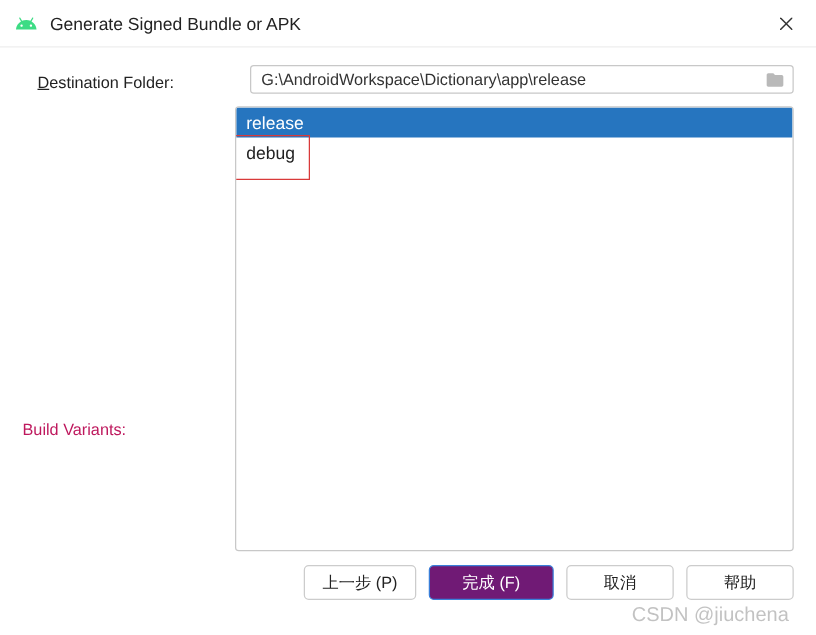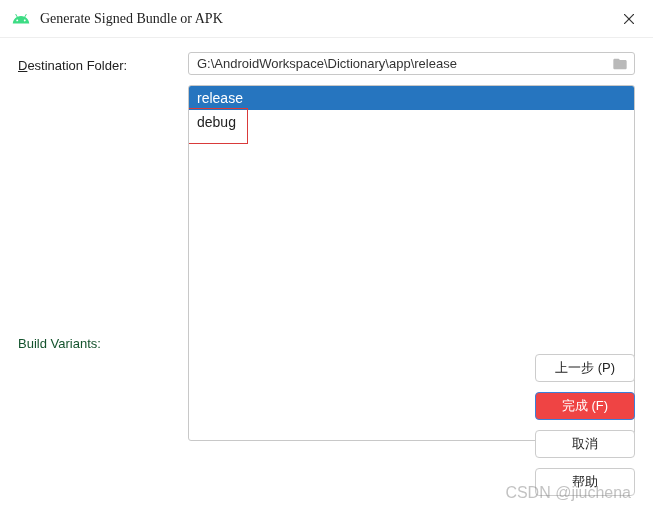--- a/index.html
+++ b/index.html
@@ -1,37 +1,37 @@
 <!DOCTYPE html>
 <html><head>
   <meta charset="utf-8">
   <style>
     * { box-sizing: border-box; margin: 0; padding: 0; }
     body { font-family: "Segoe UI", Arial, sans-serif; font-size: 13px; background: #fff; width: 653px; height: 508px; overflow: hidden; position: relative; }
-    .titlebar { display: flex; align-items: center; height: 38px; padding: 0 12px; border-bottom: 1px solid #eee; font-family: Liberation Serif, serif; }
+    .titlebar { display: flex; align-items: center; height: 38px; padding: 0 12px; border-bottom: 1px solid #eee; }
     .android-icon { width: 18px; height: 18px; margin-right: 10px; }
     .title-text { flex: 1; font-size: 14px; color: #222; }
     .close-btn { width: 24px; height: 24px; display: flex; align-items: center; justify-content: center; font-size: 14px; color: #333; cursor: pointer; }
     .content { padding: 14px 18px 0 18px; }
     .row { display: flex; align-items: flex-start; margin-bottom: 10px; }
-    .label-col { width: 170px; padding-top: 6px; color: #222; }
+    .label-col { width: 170px; padding-top: 6px; color: #222; margin-left: 12px; }
     .label-col .u { text-decoration: underline; }
     .field-col { flex: 1; }
     .path-input-wrap { display: flex; align-items: center; border: 1px solid #c8c8c8; border-radius: 3px; background: #fff; height: 23px; }
     .path-input { flex: 1; border: none; outline: none; padding: 0 8px; font-size: 13px; color: #333; background: transparent; }
     .folder-btn { width: 28px; height: 28px; display: flex; align-items: center; justify-content: center; cursor: pointer; color: #999; }
     .variants-row { display: flex; }
-    .variants-label { width: 170px; display: flex; align-items: center; color: #14532d; padding-top: 160px; }
+    .variants-label { width: 170px; display: flex; align-items: center; color: #be185d; padding-top: 160px; }
     .variants-list { flex: 1; border: 1px solid #c8c8c8; border-radius: 3px; height: 356px; background: #fff; overflow: hidden; position: relative; }
     .variant-item { padding: 4px 8px; font-size: 14px; color: #222; cursor: pointer; }
     .variant-item.selected { background: #2675bf; color: #fff; }
     .highlight-box { position: absolute; border: 1px solid #d93a3a; pointer-events: none; }
-    .button-bar { position: absolute; bottom: 12px; right: 18px; display: flex; gap: 10px; flex-direction: column; }
+    .button-bar { position: absolute; bottom: 28px; right: 18px; display: flex; gap: 10px; }
     .btn { min-width: 86px; height: 28px; border: 1px solid #ccc; border-radius: 4px; background: #fff; font-size: 13px; color: #222; cursor: pointer; padding: 0 14px; }
-    .btn.primary { background: #ef4444; border-color: #3a7fd9; color: #fff; min-width: 100px; text-align: center; }
+    .btn.primary { background: #701a75; border-color: #3a7fd9; color: #fff; min-width: 100px; text-align: center; }
     .watermark { position: absolute; bottom: 6px; right: 22px; font-size: 16px; color: rgba(120,120,120,0.45); pointer-events: none; }
   </style>
 </head>
 <body>
 
 <div class="titlebar">
   <span class="android-icon">
     <svg viewBox="0 0 24 24" width="18" height="18">
       <path fill="#3ddc84" d="M17.6 9.48l1.84-3.18c.16-.31.04-.69-.26-.85-.29-.15-.65-.06-.83.22l-1.88 3.24c-1.31-.56-2.77-.87-4.47-.87-1.7 0-3.16.31-4.47.87L5.65 5.67c-.18-.28-.54-.37-.83-.22-.3.16-.42.54-.26.85L6.4 9.48C3.3 11.25 1.28 14.44 1 18h22c-.28-3.56-2.3-6.75-5.4-8.52zM7 15.25c-.69 0-1.25-.56-1.25-1.25s.56-1.25 1.25-1.25 1.25.56 1.25 1.25-.56 1.25-1.25 1.25zm10 0c-.69 0-1.25-.56-1.25-1.25s.56-1.25 1.25-1.25 1.25.56 1.25 1.25-.56 1.25-1.25 1.25z"></path>
     </svg>

